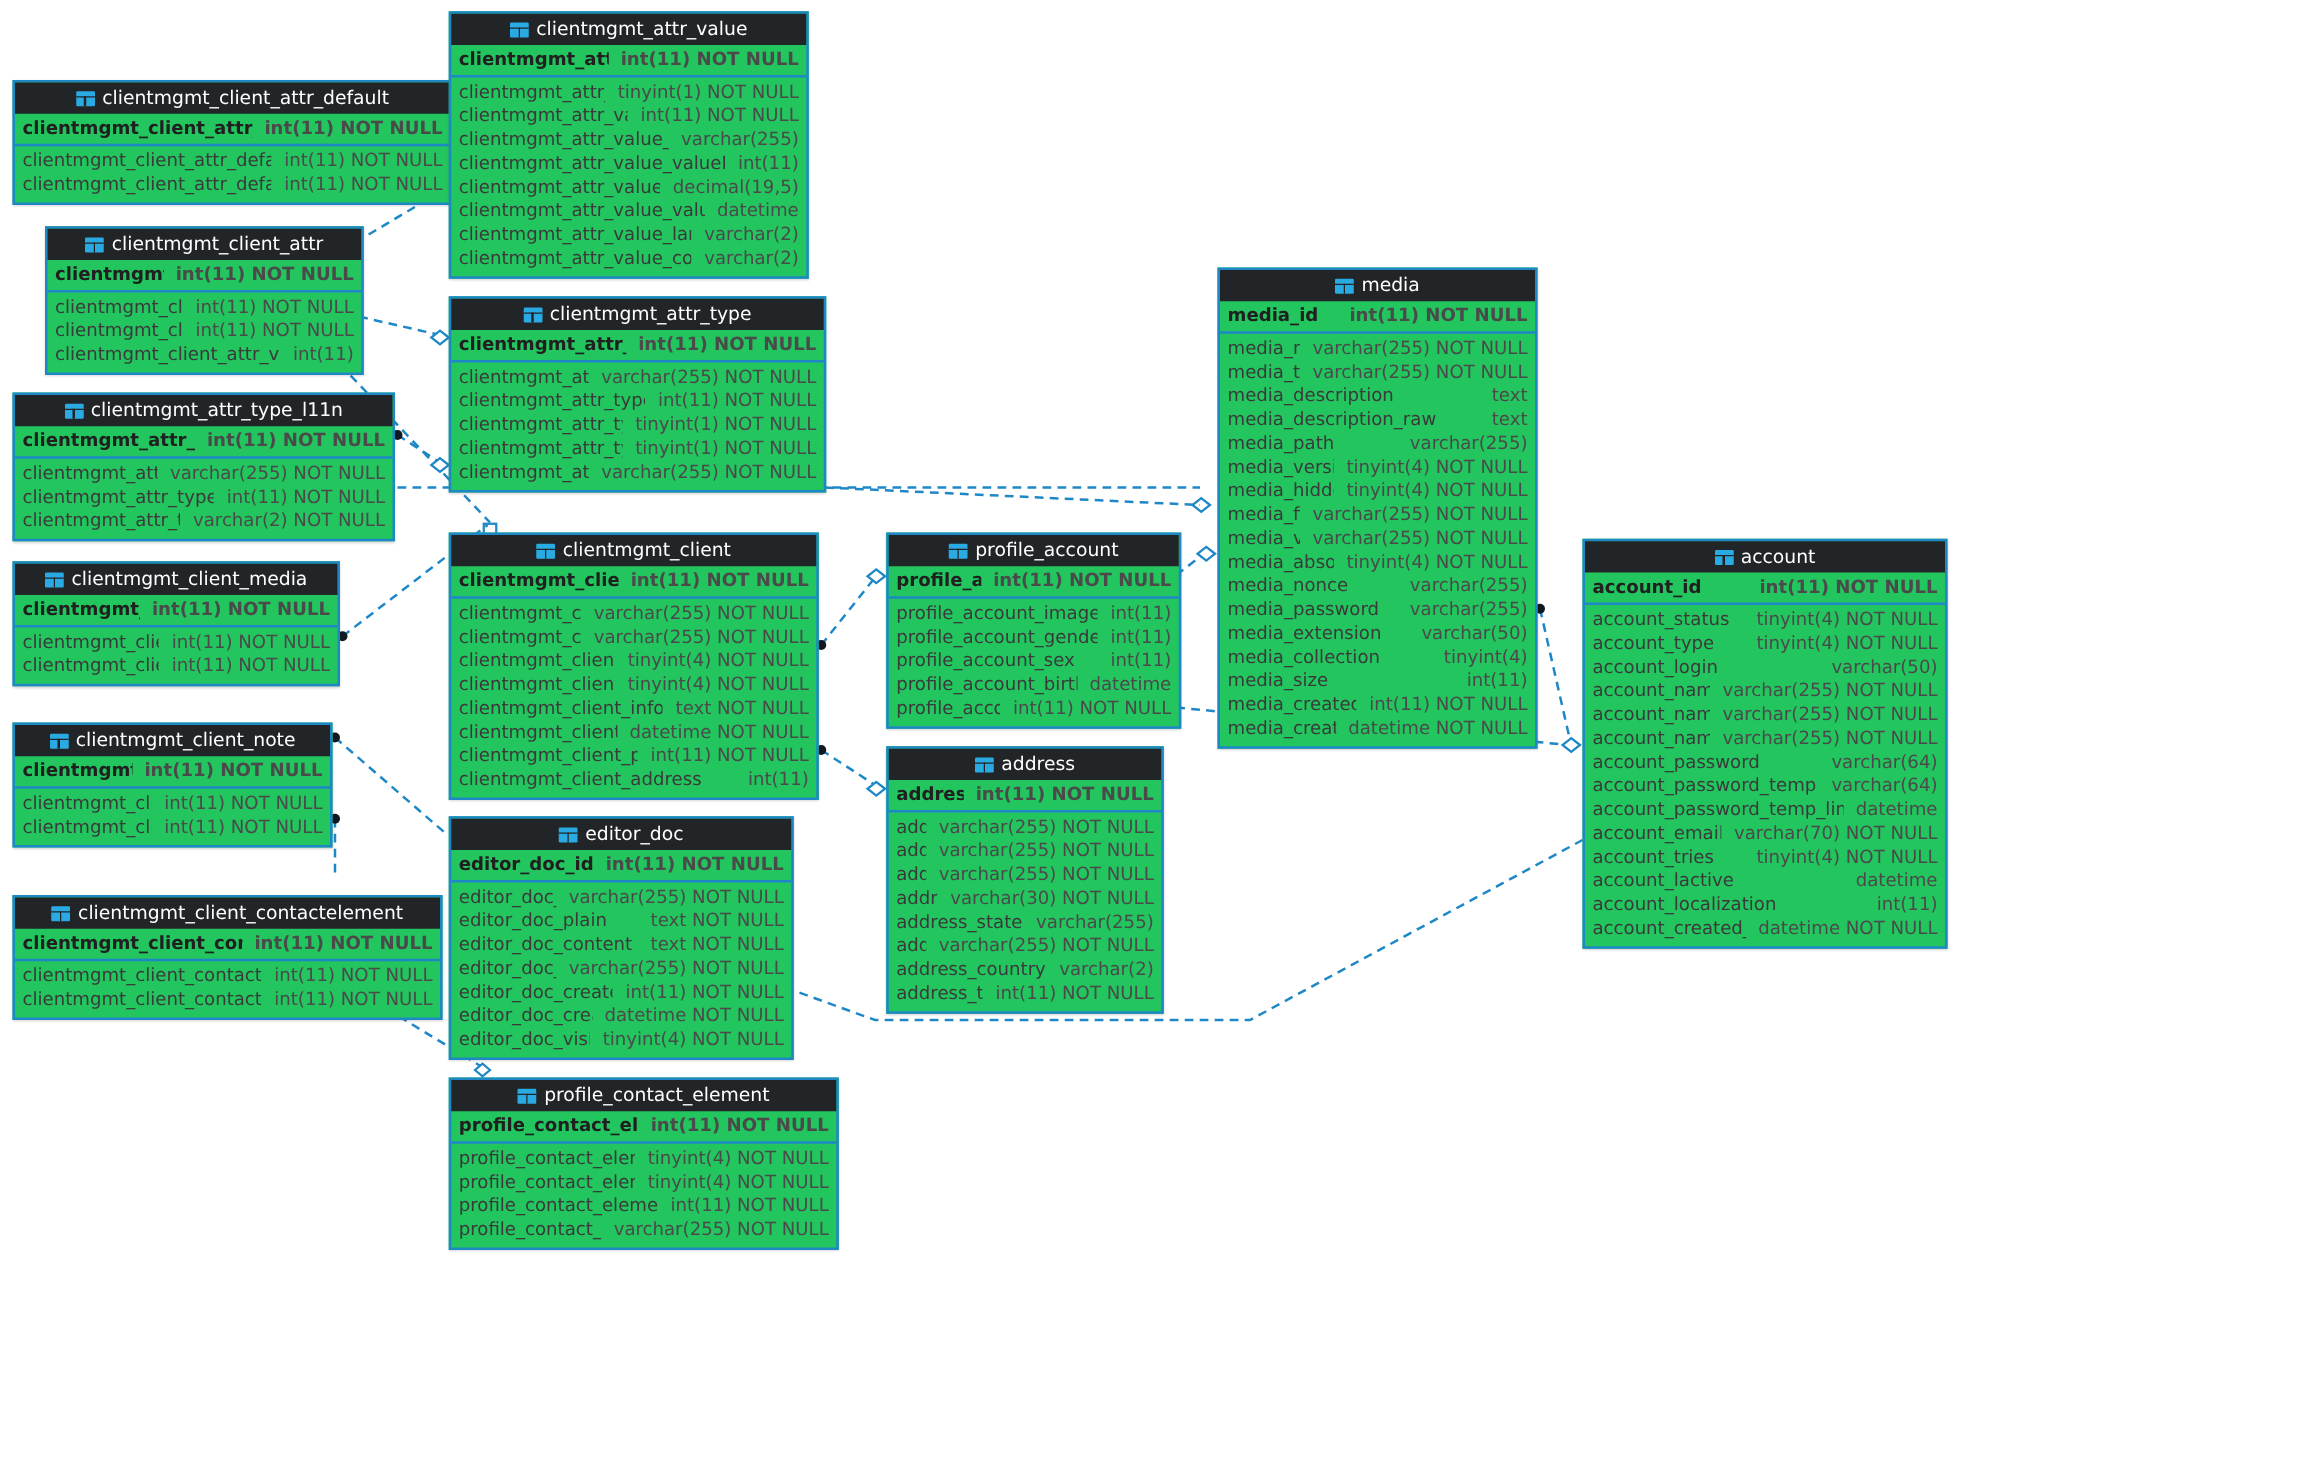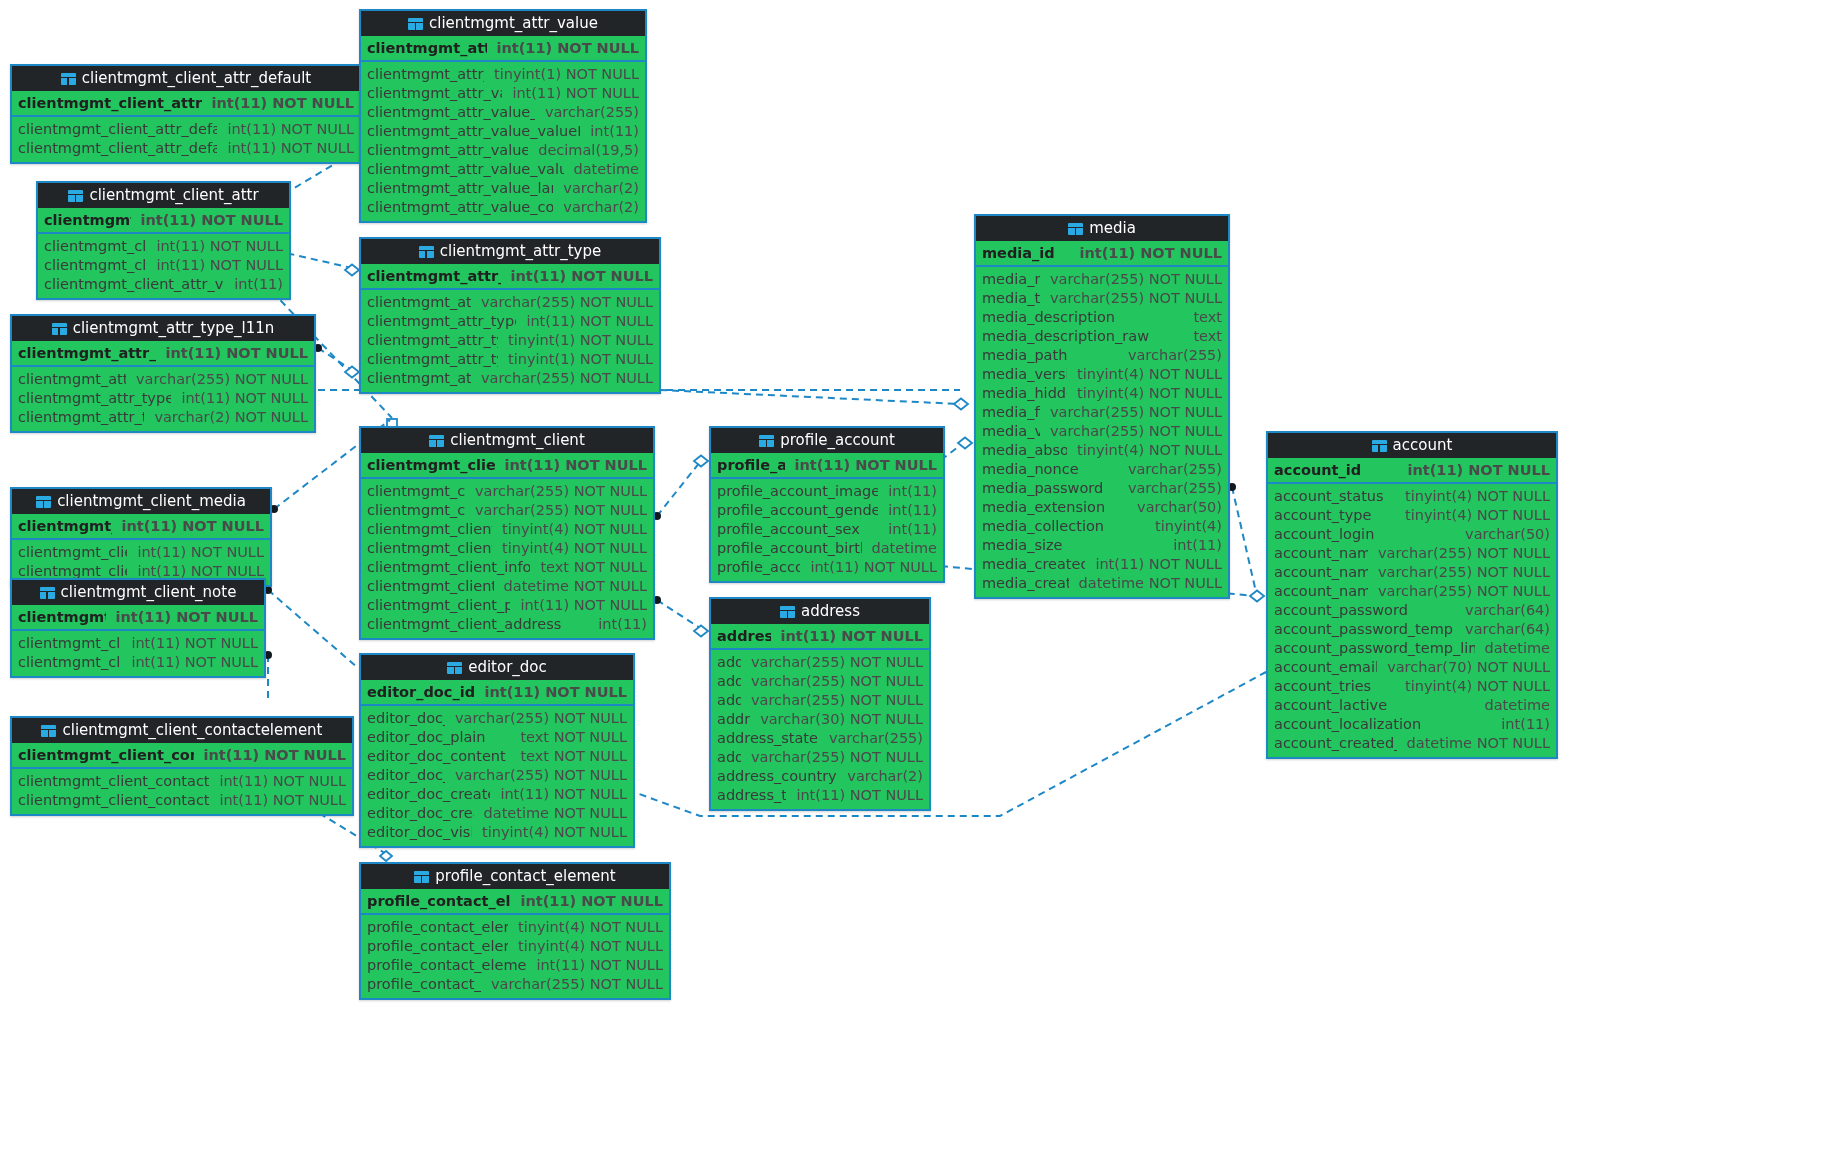--- a/index.html
+++ b/index.html
@@ -200,21 +200,21 @@
         <div class="row">
           <span class="col">clientmgmt_attr_type_l11n_type</span>
           <span class="typ">int(11) NOT NULL</span>
         </div>
         <div class="row">
           <span class="col">clientmgmt_attr_type_l11n_lang</span>
           <span class="typ">varchar(2) NOT NULL</span>
         </div>
       </div>
     </div>
-  <div class="tbl" style="left: 10px; top: 449px; width: 262px; margin-top: 38px;">
+  <div class="tbl" style="left: 10px; top: 449px; width: 262px;">
       <div class="tbl-head">
         <span class="t-ico"></span>
         <span class="t-name">clientmgmt_client_media</span>
       </div>
       <div class="pk-row">
         <div class="row">
           <span class="col">clientmgmt_client_media_id</span>
           <span class="typ">int(11) NOT NULL</span>
         </div>
       </div>

